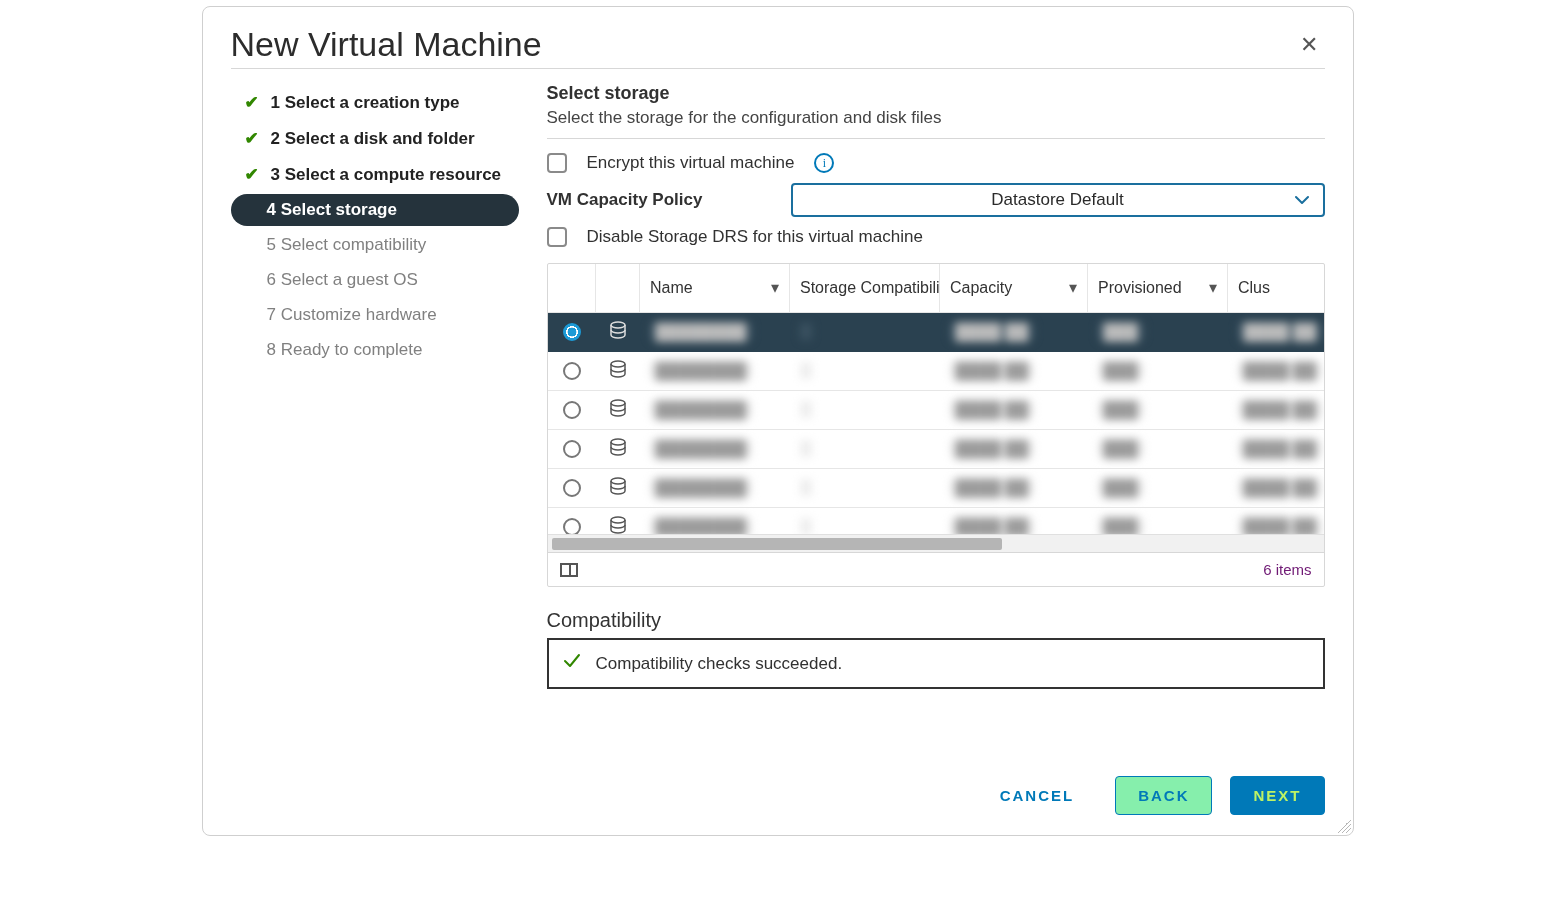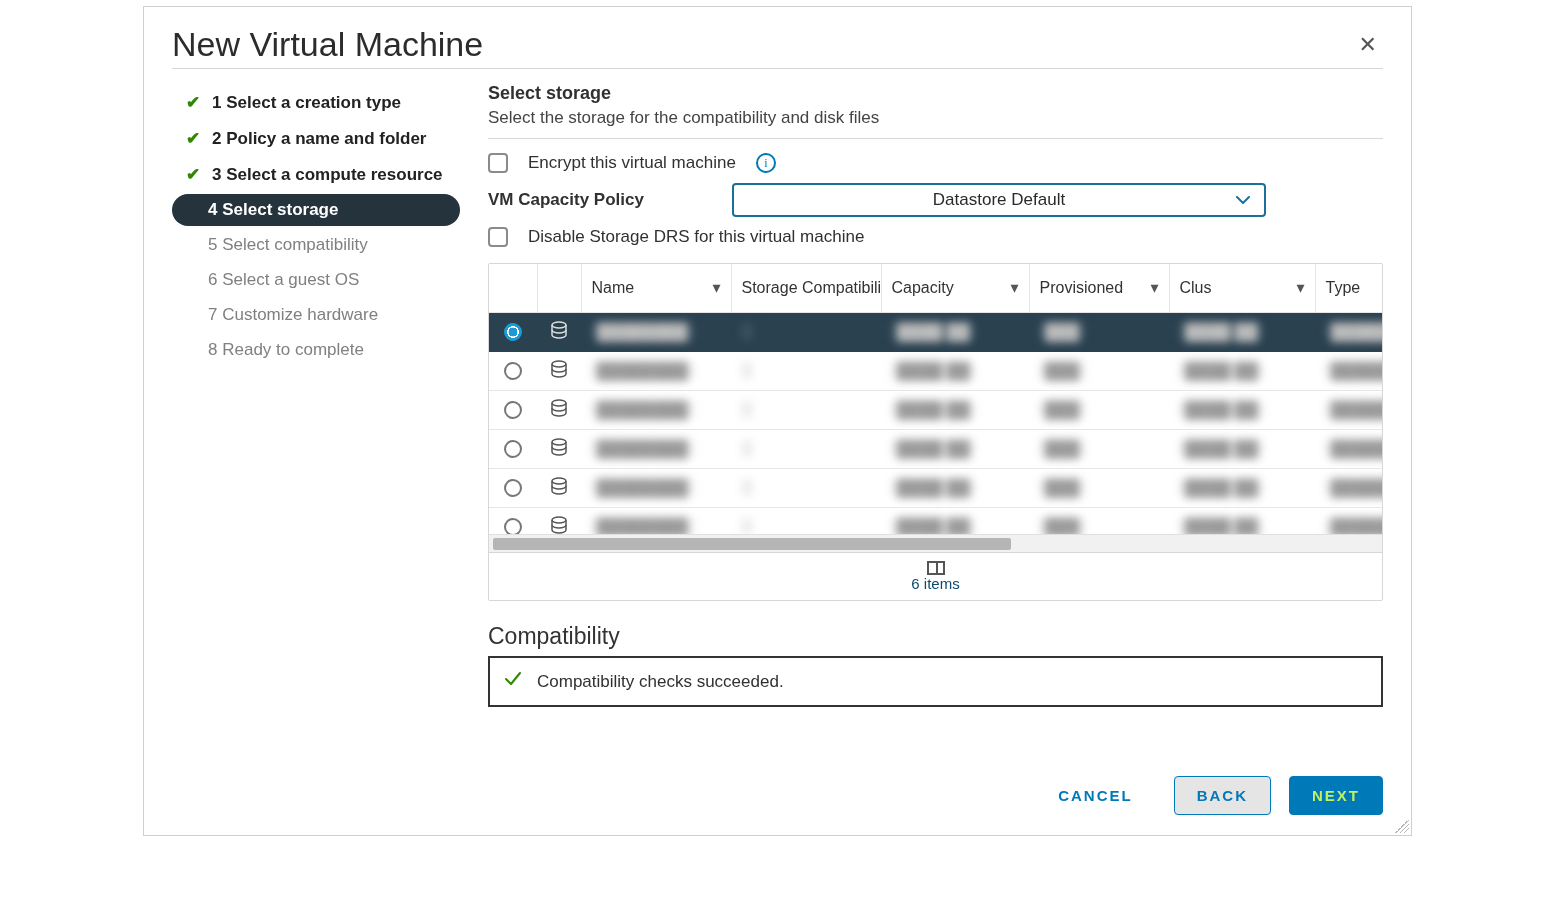--- a/index.html
+++ b/index.html
@@ -17,24 +17,24 @@
   }
   * { box-sizing: border-box; }
   html, body {
     margin: 0; padding: 0;
     font-family: "Segoe UI", "Helvetica Neue", Arial, sans-serif;
     color: var(--text);
     background: #fff;
   }
   .dialog {
     position: relative;
-    width: 1269px; min-height: 830px;
+    width: 1152px; min-height: 830px;
     margin: 6px auto;
     border: 1px solid #cfcfcf;
-    border-radius: 0;
+    border-radius: 8px;
     background: var(--bg);
     padding: 0 28px 22px 28px;
   }
   .dialog-header {
     display: flex; align-items: center; justify-content: space-between;
     padding-top: 18px;
     border-bottom: 1px solid var(--border);
     padding-bottom: 4px;
   }
   .dialog-title {
@@ -168,47 +168,46 @@
     height: 18px; background: #f1f1f1; position: relative;
     border-top: 1px solid #e0e0e0;
   }
   .hscroll .thumb {
     position: absolute; top: 3px; left: 4px; height: 12px; width: 58%;
     background: #b5b5b5; border-radius: 2px;
   }
 
   .grid-footer {
     display: flex; align-items: center; justify-content: space-between;
-    padding: 8px 12px; font-size: 15px; color: #0c4a6e;
+    padding: 8px 12px; font-size: 15px; color: #701a75;
     border-top: 1px solid var(--border);
-    flex-direction: column;
   }
   .col-toggle { width: 18px; height: 14px; border: 2px solid #555; position: relative; }
   .col-toggle::before { content: ""; position: absolute; left: 50%; top: 0; bottom: 0; border-left: 2px solid #555; }
 
   
-  .compat-label { margin-top: 22px; font-size: 23px; color: #333; }
+  .compat-label { margin-top: 22px; font-size: 20px; color: #333; }
   .compat-box {
     border: 2px solid #333; padding: 12px 14px; margin-top: 6px;
     display: flex; align-items: center; gap: 15px; font-size: 17px;
   }
   .chk { color: var(--success); }
 
   
   .footer {
     position: absolute; right: 28px; bottom: 20px;
     display: flex; align-items: center; gap: 18px;
   }
   .btn {
     font-size: 15px; letter-spacing: 2px; font-weight: 600;
     padding: 10px 22px; border-radius: 4px; cursor: pointer;
     border: 1px solid transparent; background: transparent;
   }
   .btn.text { color: var(--primary); }
-  .btn.outline { color: var(--primary); border-color: var(--primary); background: #e5e5e5; }
+  .btn.outline { color: var(--primary); border-color: var(--primary); background: #86efac; }
   .btn.primary { color: #bef264; background: var(--primary); border-color: var(--primary); }
 
   .resize-grip {
     position: absolute; right: 2px; bottom: 2px; width: 14px; height: 14px;
     background:
       linear-gradient(135deg, transparent 0 50%, #b7b7b7 50% 55%, transparent 55% 65%, #b7b7b7 65% 70%, transparent 70% 80%, #b7b7b7 80% 85%, transparent 85%);
   }
 </style>
 </head>
 <body>
@@ -222,21 +221,21 @@
 
   <div class="body">
 
     <div class="steps">
       <div class="step completed">
         <span class="check">✔</span>
         <span class="label"><span>1</span> <span>Select a creation type</span></span>
       </div>
       <div class="step completed">
         <span class="check">✔</span>
-        <span class="label"><span>2</span> <span>Policy a name and folder</span></span>
+        <span class="label"><span>2</span> <span>Select a disk and folder</span></span>
       </div>
       <div class="step completed">
         <span class="check">✔</span>
         <span class="label"><span>3</span> <span>Select a compute resource</span></span>
       </div>
       <div class="step active">
         <span class="label"><span>4</span> <span>Select storage</span></span>
       </div>
       <div class="step pending">
         <span class="label"><span>5</span> <span>Select compatibility</span></span>
@@ -247,21 +246,21 @@
       <div class="step pending">
         <span class="label"><span>7</span> <span>Customize hardware</span></span>
       </div>
       <div class="step pending">
         <span class="label"><span>8</span> <span>Ready to complete</span></span>
       </div>
     </div>
 
     <div class="content">
       <div class="section-title">Select storage</div>
-      <div class="section-sub">Select the storage for the compatibility and disk files</div>
+      <div class="section-sub">Select the storage for the configuration and disk files</div>
 
       <div class="form-row">
         <span class="cb"></span>
         <span>Encrypt this virtual machine</span>
         <span class="info-icon">i</span>
       </div>
 
       <div class="policy-row">
         <div class="policy-label">VM Capacity Policy</div>
         <div class="select">

